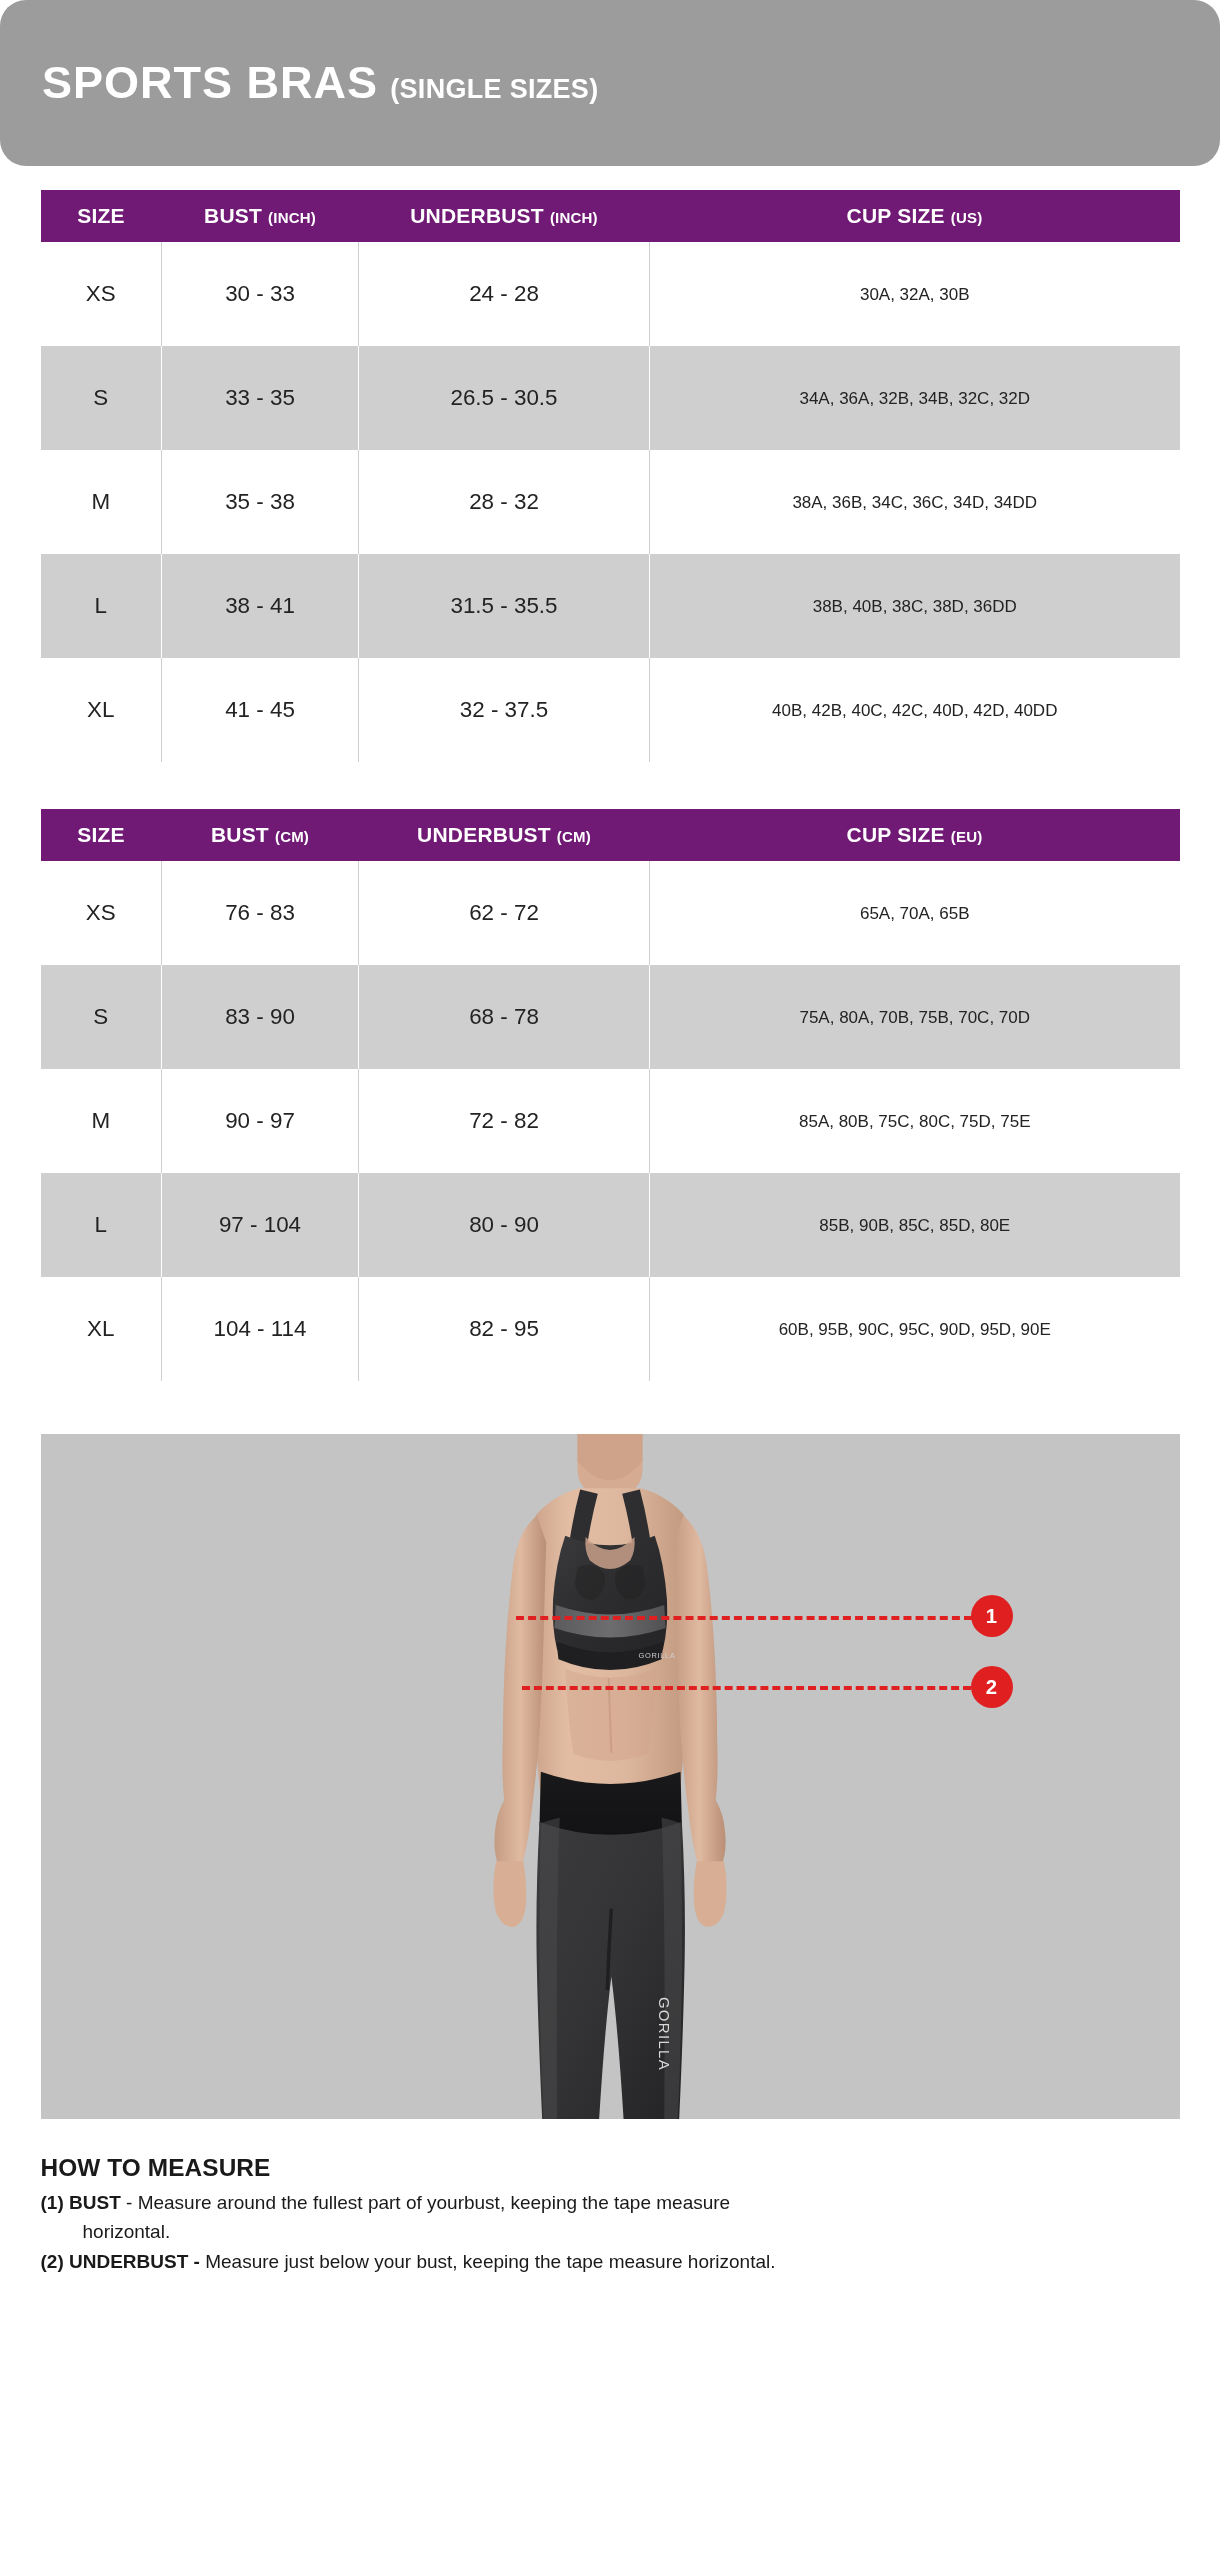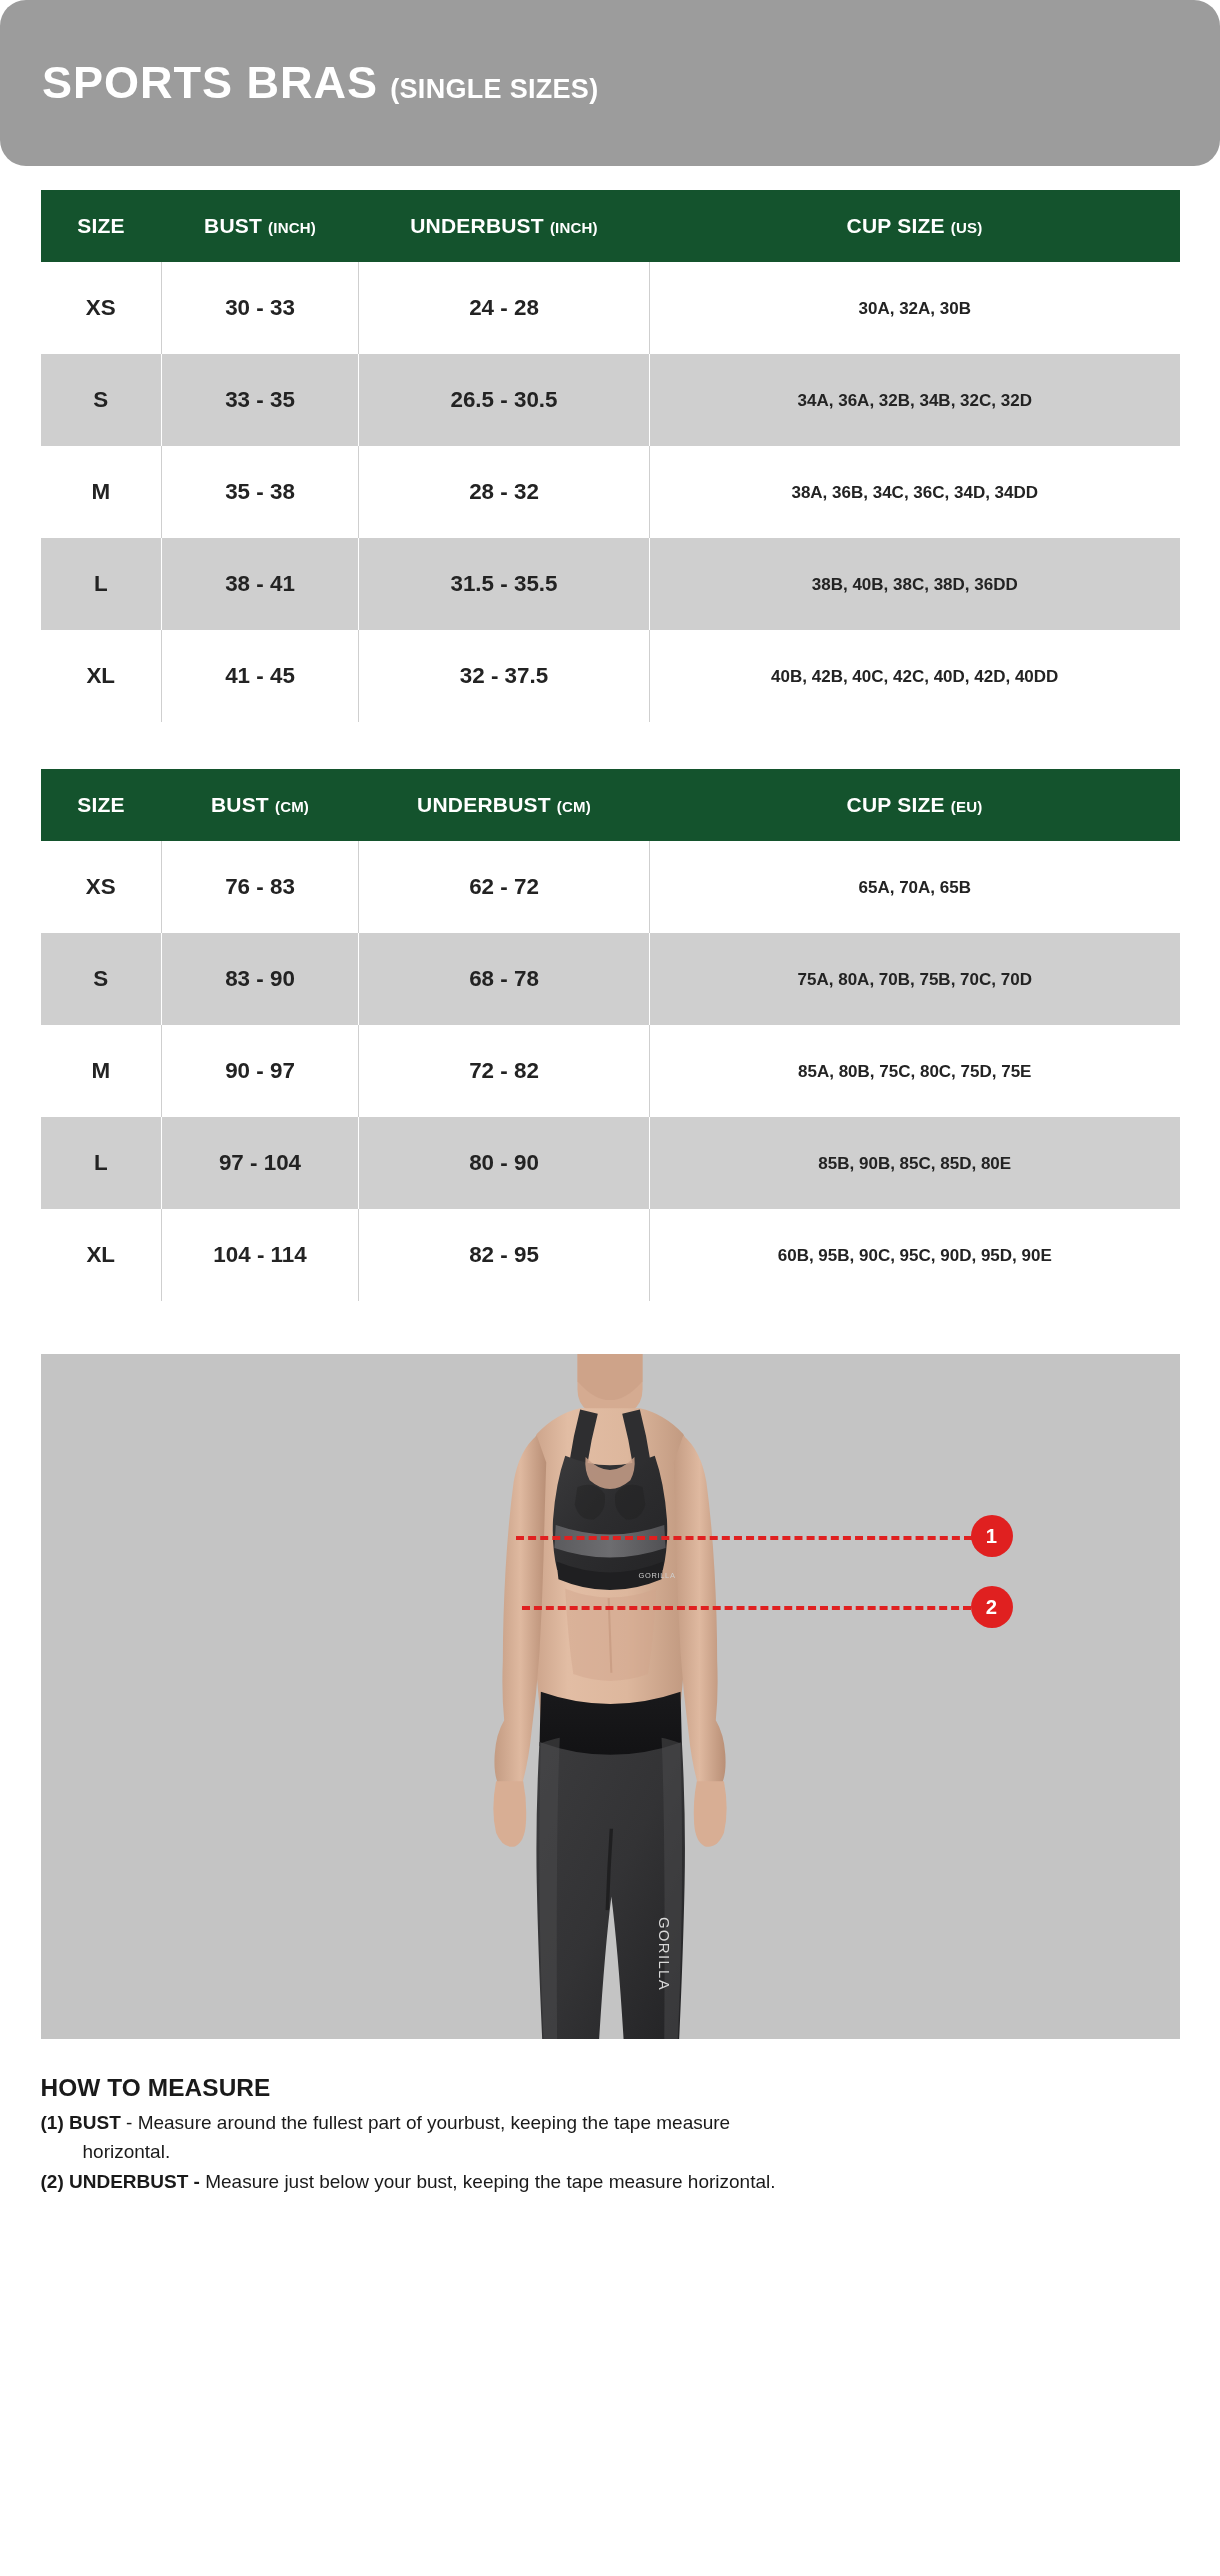--- a/index.html
+++ b/index.html
@@ -48,42 +48,42 @@
   .table-wrap {
     width: 1139px;
     margin: 0 auto;
   }
   .size-table {
     width: 1139px;
     border-collapse: collapse;
     table-layout: fixed;
   }
   .size-table thead th {
-    background: #14532d;
+    background: #701a75;
     color: #ffffff;
-    height: 72px;
+    height: 52px;
     font-size: 21px;
     font-weight: bold;
     letter-spacing: 0.2px;
     vertical-align: middle;
     text-align: center;
     padding: 0;
   }
   .unit {
     font-size: 15px;
     font-weight: bold;
     letter-spacing: 0.2px;
   }
   .size-table tbody td {
-    height: 92px;
+    height: 104px;
     text-align: center;
     vertical-align: middle;
     font-size: 22.4px;
     color: #232323;
-    font-weight: bold;
+    font-weight: normal;
     padding: 0 5.4px;
   }
   .size-table tbody tr.alt td {
     background: #cfcfcf;
   }
   .size-table tbody tr td.cup {
     font-size: 17px;
     line-height: 1.25;
     margin-top: 42px;
   }

